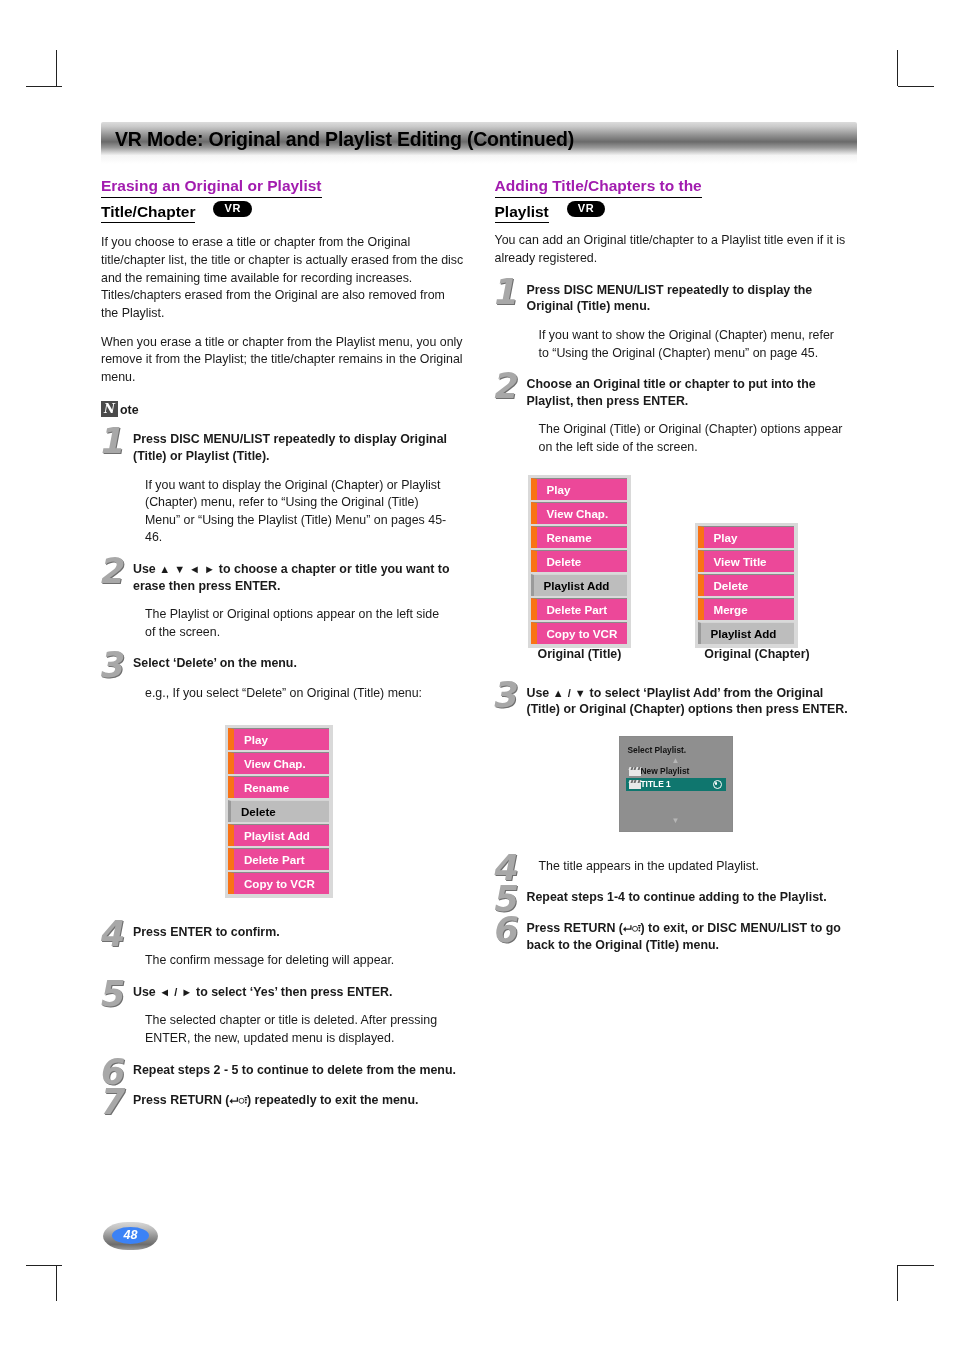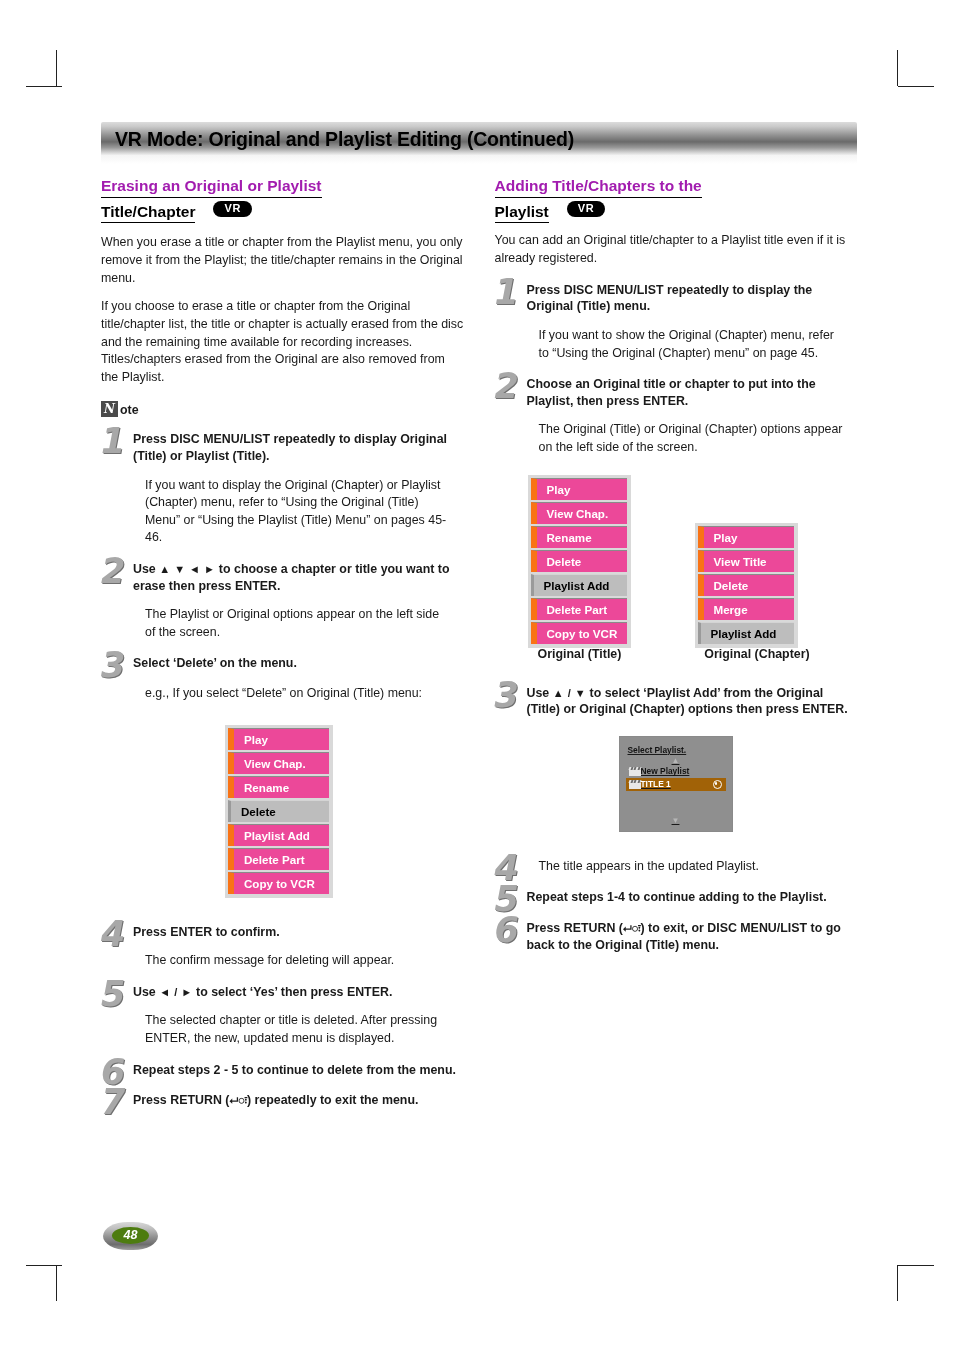--- a/index.html
+++ b/index.html
@@ -250,21 +250,20 @@
     width: 100%;
     display: flex;
   }
   .cap-row .c1 { width: 170px; text-align: center; }
   .cap-row .c2 { width: 185px; text-align: center; }
 
   
   .sel-wrap {
     margin-top: 18px;
     padding-left: 124px;
-    text-decoration: underline;
   }
   .sel-dialog {
     width: 114px;
     background: #8f8f8f;
     padding: 7px 6px 6px 6px;
     box-sizing: border-box;
     border: 1px solid #8a8a8a;
   }
   .sel-title {
     font-size: 8.4px;
@@ -284,21 +283,21 @@
     align-items: center;
     gap: 0;
     font-size: 8.4px;
     font-weight: bold;
     color: #131313;
     padding: 2px 3px 2px 3px;
     height: 13px;
     box-sizing: border-box;
   }
   .sel-row.hl {
-    background: #a16207;
+    background: #0f766e;
     color: #ffffff;
   }
   .sel-row .grow { flex: 1; }
   .clap {
     width: 12px; height: 9px;
     position: relative;
     flex: none;
   }
   .clap .top {
     position: absolute; left: 0; top: 0;
@@ -350,21 +349,21 @@
     inset: 0;
     border-radius: 50% / 56%;
     background: linear-gradient(to bottom,
         #d8d8d8 0%, #bdbdbd 25%, #8f8f8f 55%, #6d6d6d 80%, #9d9d9d 100%);
   }
   .page-badge .inner {
     position: absolute;
     left: 9px; top: 5px;
     width: 37px; height: 17px;
     border-radius: 50% / 50%;
-    background: #4d7c0f;
+    background: #3b82f6;
     color: #ffffff;
     font-size: 12.5px;
     font-weight: bold;
     font-style: italic;
     line-height: 17px;
     text-align: center;
   }
 </style>
 </head>
 <body>
@@ -390,22 +389,22 @@
     <div class="col">
 
       <div class="sec-head">
         <span class="line1">Erasing an Original or Playlist</span>
       </div>
       <div class="sec-head-2">
         <span class="txt">Title/Chapter</span>
         <span class="vr-badge">VR</span>
       </div>
 
+      <p class="body">If you choose to erase a title or chapter from the Original title/chapter list, the title or chapter is actually erased from the disc and the remaining time available for recording increases. Titles/chapters erased from the Original are also removed from the Playlist.</p>
       <p class="body">When you erase a title or chapter from the Playlist menu, you only remove it from the Playlist; the title/chapter remains in the Original menu.</p>
-      <p class="body">If you choose to erase a title or chapter from the Original title/chapter list, the title or chapter is actually erased from the disc and the remaining time available for recording increases. Titles/chapters erased from the Original are also removed from the Playlist.</p>
 
       <div class="note-wrap">
         <div class="note-head">
           <span class="note-icon">N</span>
           <span class="note-label">ote</span>
         </div>
       </div>
 
       <div class="step">
         <span class="step-num">1</span>

